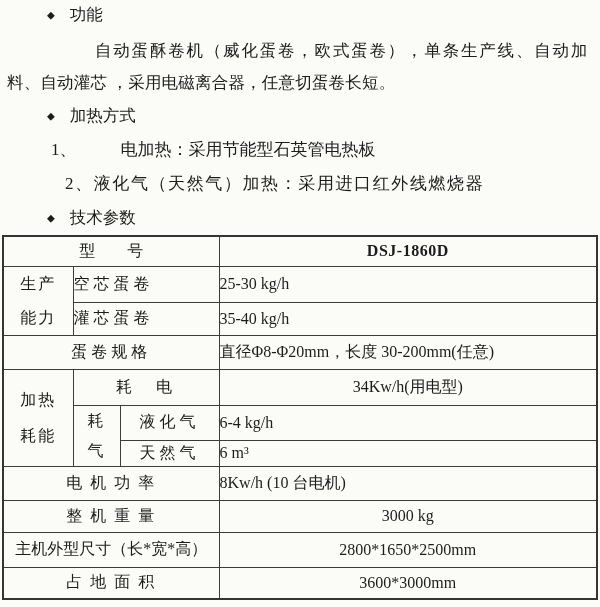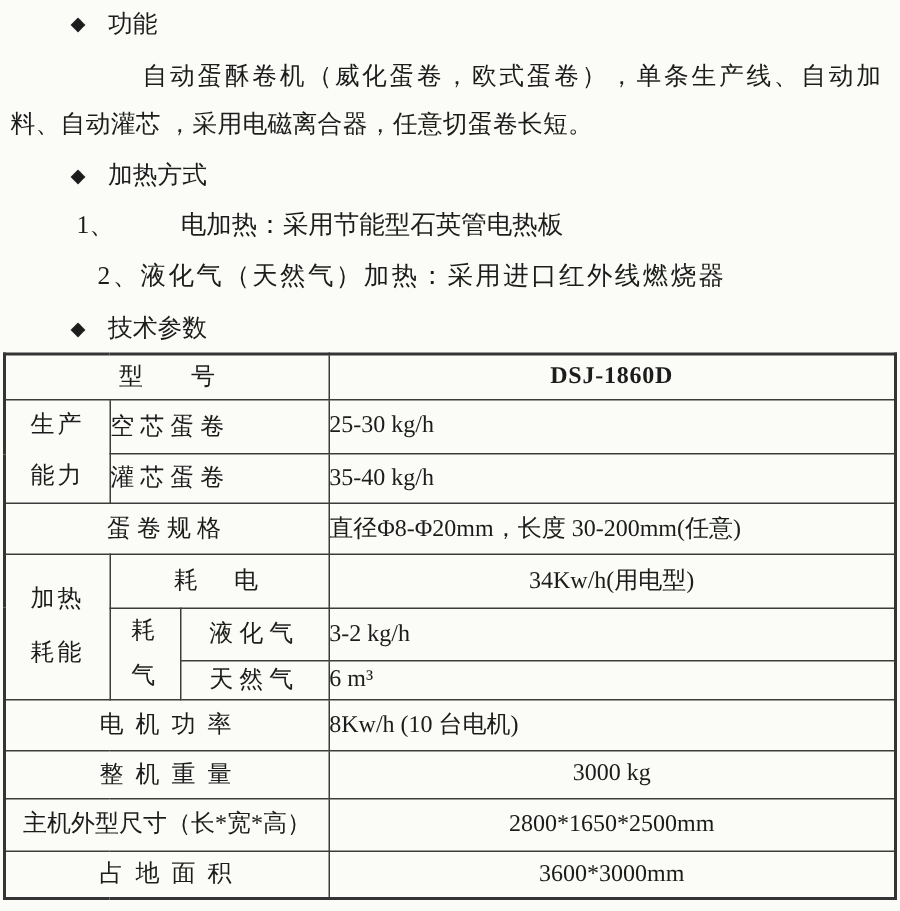--- a/index.html
+++ b/index.html
@@ -7,21 +7,21 @@
     width: 600px; height: 607px;
     background: #fbfbf8;
     font-family: "Liberation Serif", "DejaVu Serif", serif;
     color: #1c1c1c;
     position: relative;
     overflow: hidden;
   }
   .doc { position: absolute; inset: 0; }
 
   
-  .sec-title { position: absolute; font-size: 16.5px; white-space: nowrap; line-height: 20px; }
+  .sec-title { position: absolute; font-size: 16.5px; white-space: nowrap; line-height: 20px; font-family: Liberation Mono, monospace; }
   .diamond { font-size: 13px; margin-right: 15px; vertical-align: 1px; }
   .t-func { left: 47px; top: 6px; }
   .t-heat { left: 47px; top: 107px; }
   .t-spec { left: 47px; top: 209px; }
 
   
   .body-line { position: absolute; font-size: 16.5px; white-space: nowrap; line-height: 23px; }
   .line1 { left: 95px; top: 39px; letter-spacing: 1.8px; }
   .line2 { left: 7px;  top: 71px; letter-spacing: 0.2px; }
 
@@ -139,21 +139,21 @@
       <td colspan="2" class="lab ls4">耗　电</td>
       <td class="val center">34Kw/h(用电型)</td>
     </tr>
 
     <tr class="r6">
       <td rowspan="2" class="lab two-line gas-lab">
         <div>耗</div>
         <div>气</div>
       </td>
       <td class="lab ls4">液化气</td>
-      <td class="val pl45">3-2 kg/h</td>
+      <td class="val pl45">6-4 kg/h</td>
     </tr>
 
     <tr class="r7">
       <td class="lab ls4">天然气</td>
       <td class="val pl37">6 m³</td>
     </tr>
 
     <tr class="r8">
       <td colspan="3" class="lab ls2">电 机 功 率</td>
       <td class="val pl33">8Kw/h (10 台电机)</td>

